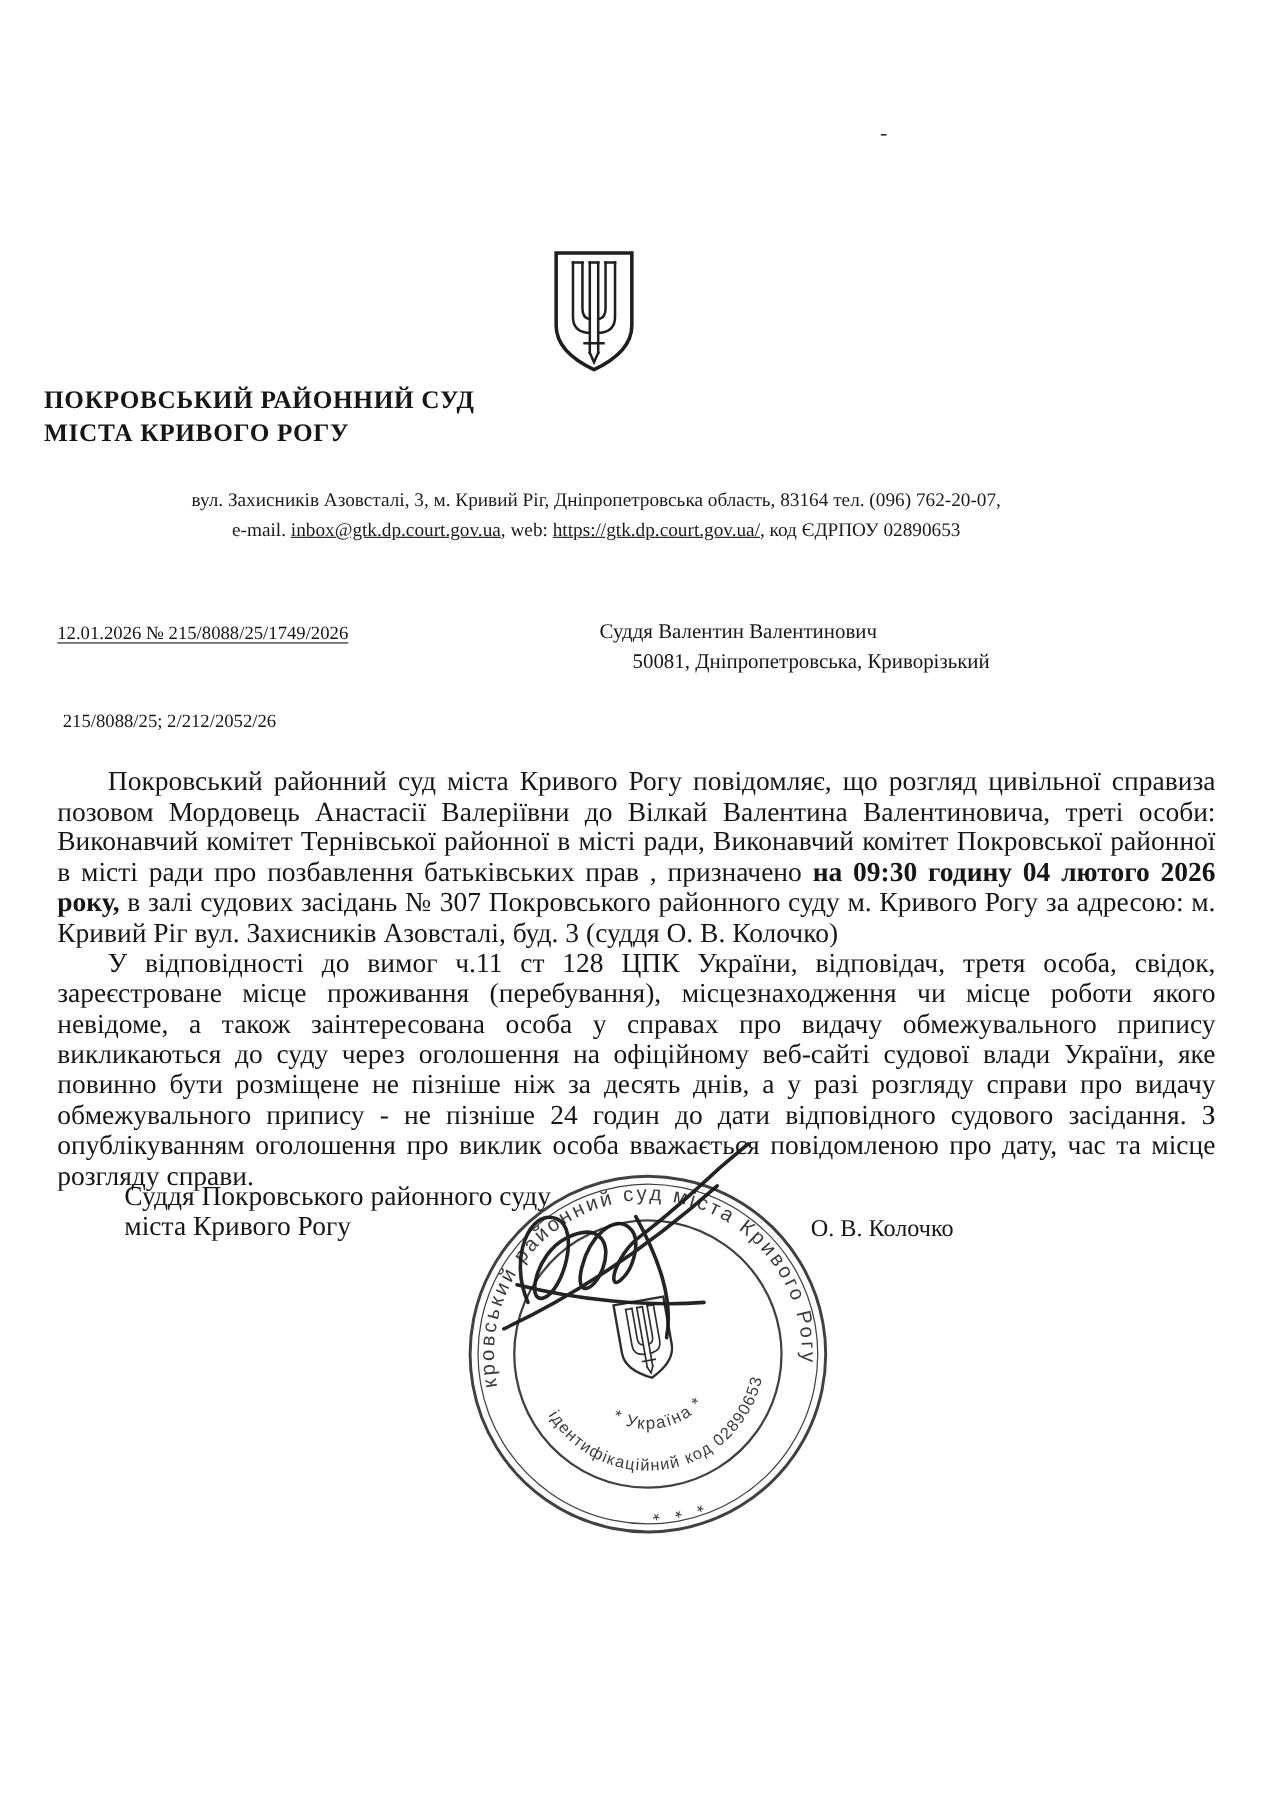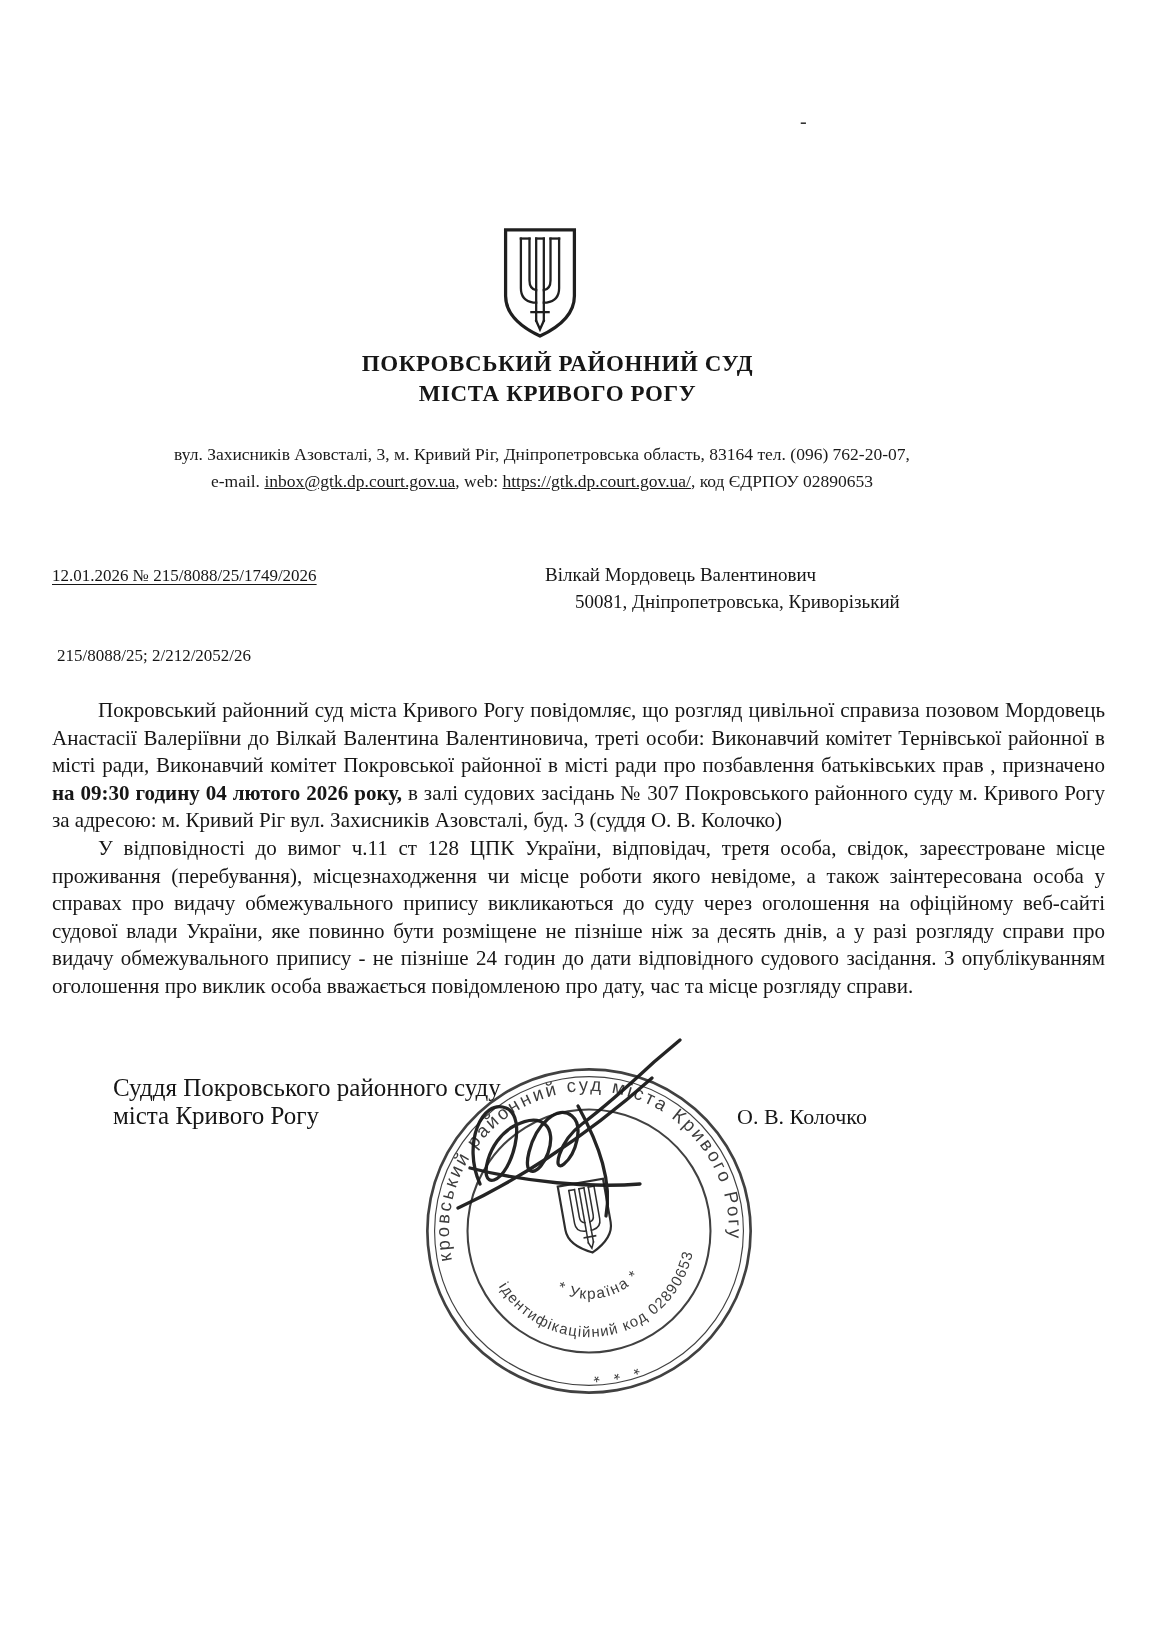--- a/index.html
+++ b/index.html
@@ -8,42 +8,42 @@
     width:1159px;height:1634px;
     background:#ffffff;
     font-family:"Liberation Serif", serif;
     color:#161616;
     overflow:hidden;
   }
   .scan-dash{position:absolute;left:800px;top:110px;font-size:20px;color:#333;}
   .emblem{position:absolute;left:497px;top:221px;width:86px;height:123px;}
   .court-title{
     position:absolute;top:349px;left:0;right:84px;
-    text-align:center;font-size:23px;font-weight:700;
+    text-align:left;font-size:23px;font-weight:700;
     letter-spacing:0.6px;line-height:30px;margin-left:40px;
   }
   .address{
     position:absolute;top:441px;left:0;right:75px;
     text-align:center;font-size:17.5px;line-height:27px;color:#1a1a1a;
   }
   .u{text-decoration:underline;}
   .ref-date{
     position:absolute;left:52px;top:566px;
     font-size:17px;text-decoration:underline;text-underline-offset:3px;
   }
   .recipient{
     position:absolute;left:545px;top:561px;
     font-size:19px;line-height:27px;
   }
   .recipient .r2{margin-left:30px;text-align:center;}
   .recipient .r3{margin-left:20px;}
   .case-numbers{position:absolute;left:57px;top:646px;font-size:17px;text-align:center;}
   .body-text{
     position:absolute;left:52px;top:697px;width:1053px;
-    font-size:21px;line-height:27.6px;text-align:justify;
+    font-size:25px;line-height:27.6px;text-align:justify;
   }
   .body-text p{margin:0;text-indent:46px;}
   .body-text b{font-weight:700;}
   .sign-title{
     position:absolute;left:113px;top:1074px;
     font-size:25px;line-height:28px;
   }
   .sign-name{position:absolute;left:737px;top:1104px;font-size:22px;}
   .stamp-wrap{position:absolute;left:414px;top:1056px;width:350px;height:350px;opacity:0.93;}
   .sig-wrap{position:absolute;left:440px;top:1036px;width:280px;height:195px;z-index:5;}
@@ -87,21 +87,21 @@
   </div>
 
   <div class="address">
     <div>вул. Захисників Азовсталі, 3, м. Кривий Ріг,  Дніпропетровська область, 83164 тел. (096) 762-20-07,</div>
     <div><span>e-mail. </span><span class="u">inbox@gtk.dp.court.gov.ua</span><span>,   web: </span><span class="u">https://gtk.dp.court.gov.ua/</span><span>, код ЄДРПОУ 02890653</span></div>
   </div>
 
   <div class="ref-date">12.01.2026 №  215/8088/25/1749/2026</div>
 
   <div class="recipient">
-    <div class="r1">Вілкай Мордовець Валентинович</div>
+    <div class="r1">Суддя Валентин Валентинович</div>
     <div class="r2">50081,  Дніпропетровська,  Криворізький</div>
   </div>
 
   <div class="case-numbers">215/8088/25; 2/212/2052/26</div>
 
   <div class="body-text">
     <p><span>Покровський районний суд міста Кривого Рогу   повідомляє, що розгляд цивільної справиза позовом Мордовець Анастасії Валеріївни до Вілкай Валентина Валентиновича, треті особи: Виконавчий комітет Тернівської районної в місті ради, Виконавчий комітет Покровської районної в місті ради про позбавлення батьківських прав , призначено </span><b>на 09:30 годину 04 лютого 2026 року,</b><span> в залі судових засідань № 307 Покровського   районного суду м. Кривого Рогу   за адресою: м. Кривий Ріг вул. Захисників Азовсталі,  буд. 3 (суддя О. В. Колочко)</span></p>
     <p>У відповідності до вимог ч.11 ст 128 ЦПК України, відповідач, третя особа, свідок, зареєстроване місце проживання (перебування), місцезнаходження чи місце роботи якого невідоме, а також заінтересована особа у справах про видачу обмежувального припису викликаються до суду через оголошення на офіційному веб-сайті судової влади України, яке повинно бути розміщене не пізніше ніж за десять днів, а у разі розгляду справи про видачу обмежувального припису - не пізніше 24 годин до дати відповідного судового засідання. З опублікуванням оголошення про виклик особа вважається повідомленою про дату, час та місце розгляду справи.</p>
   </div>
 

